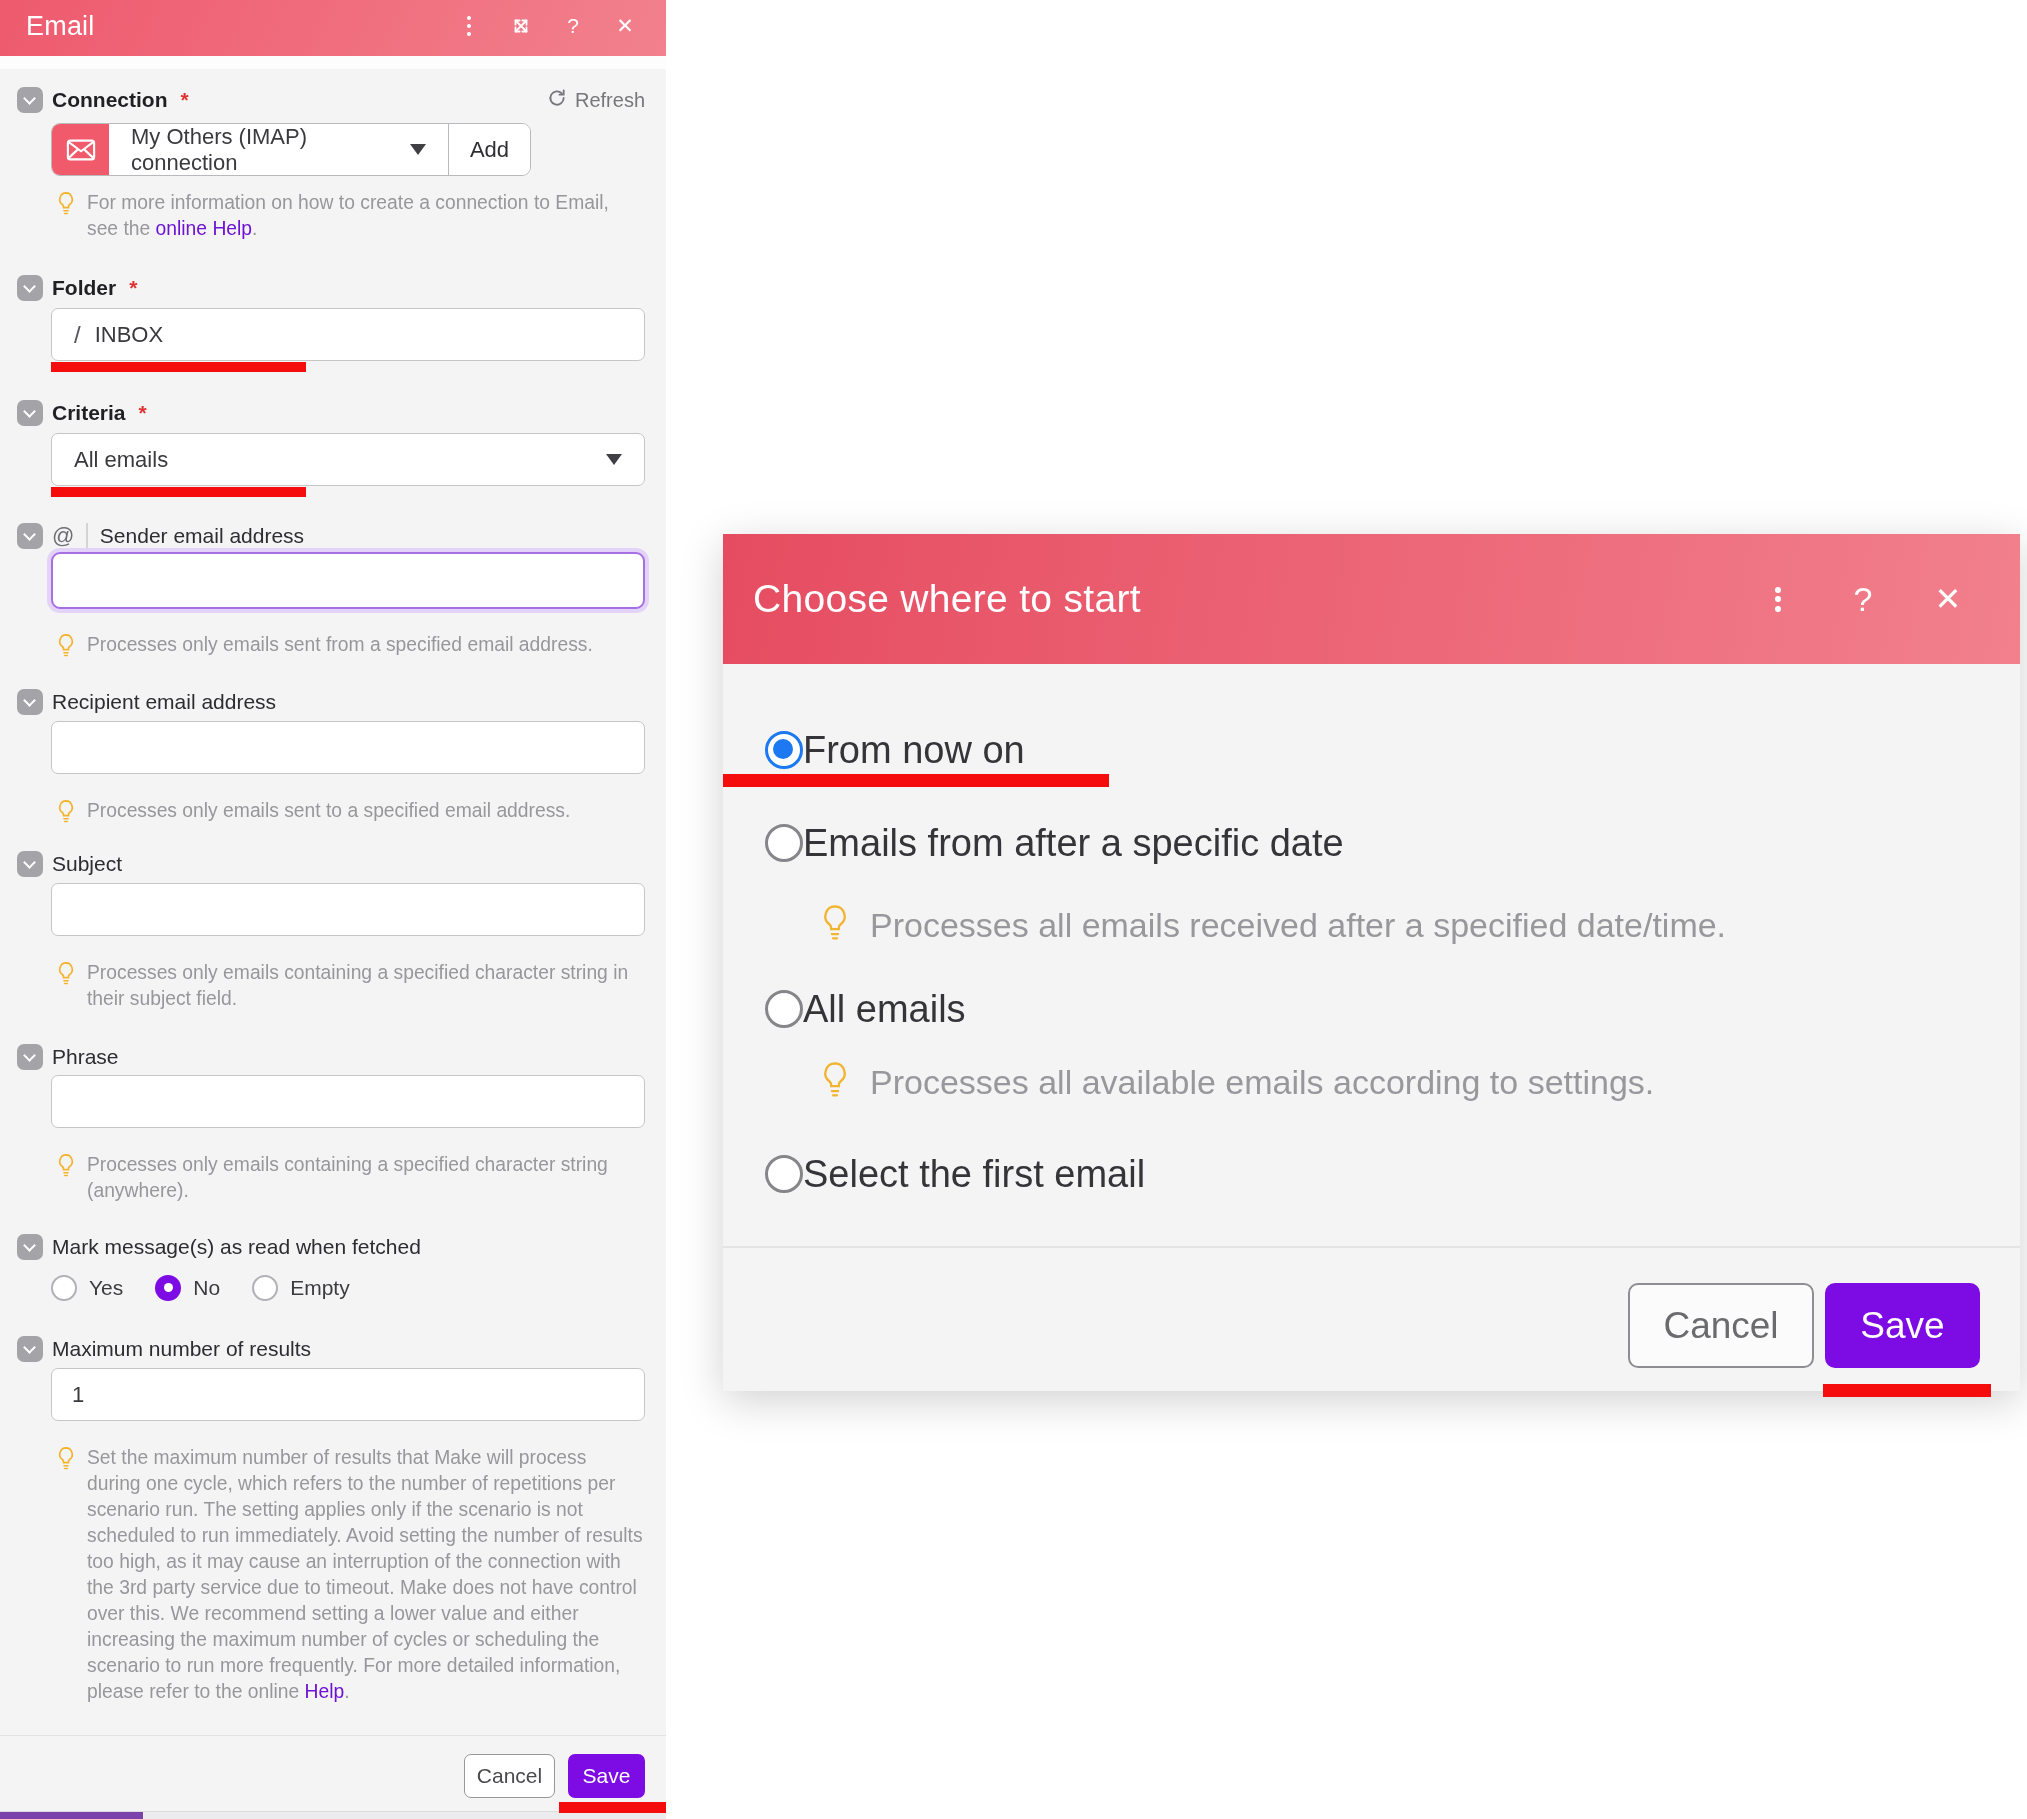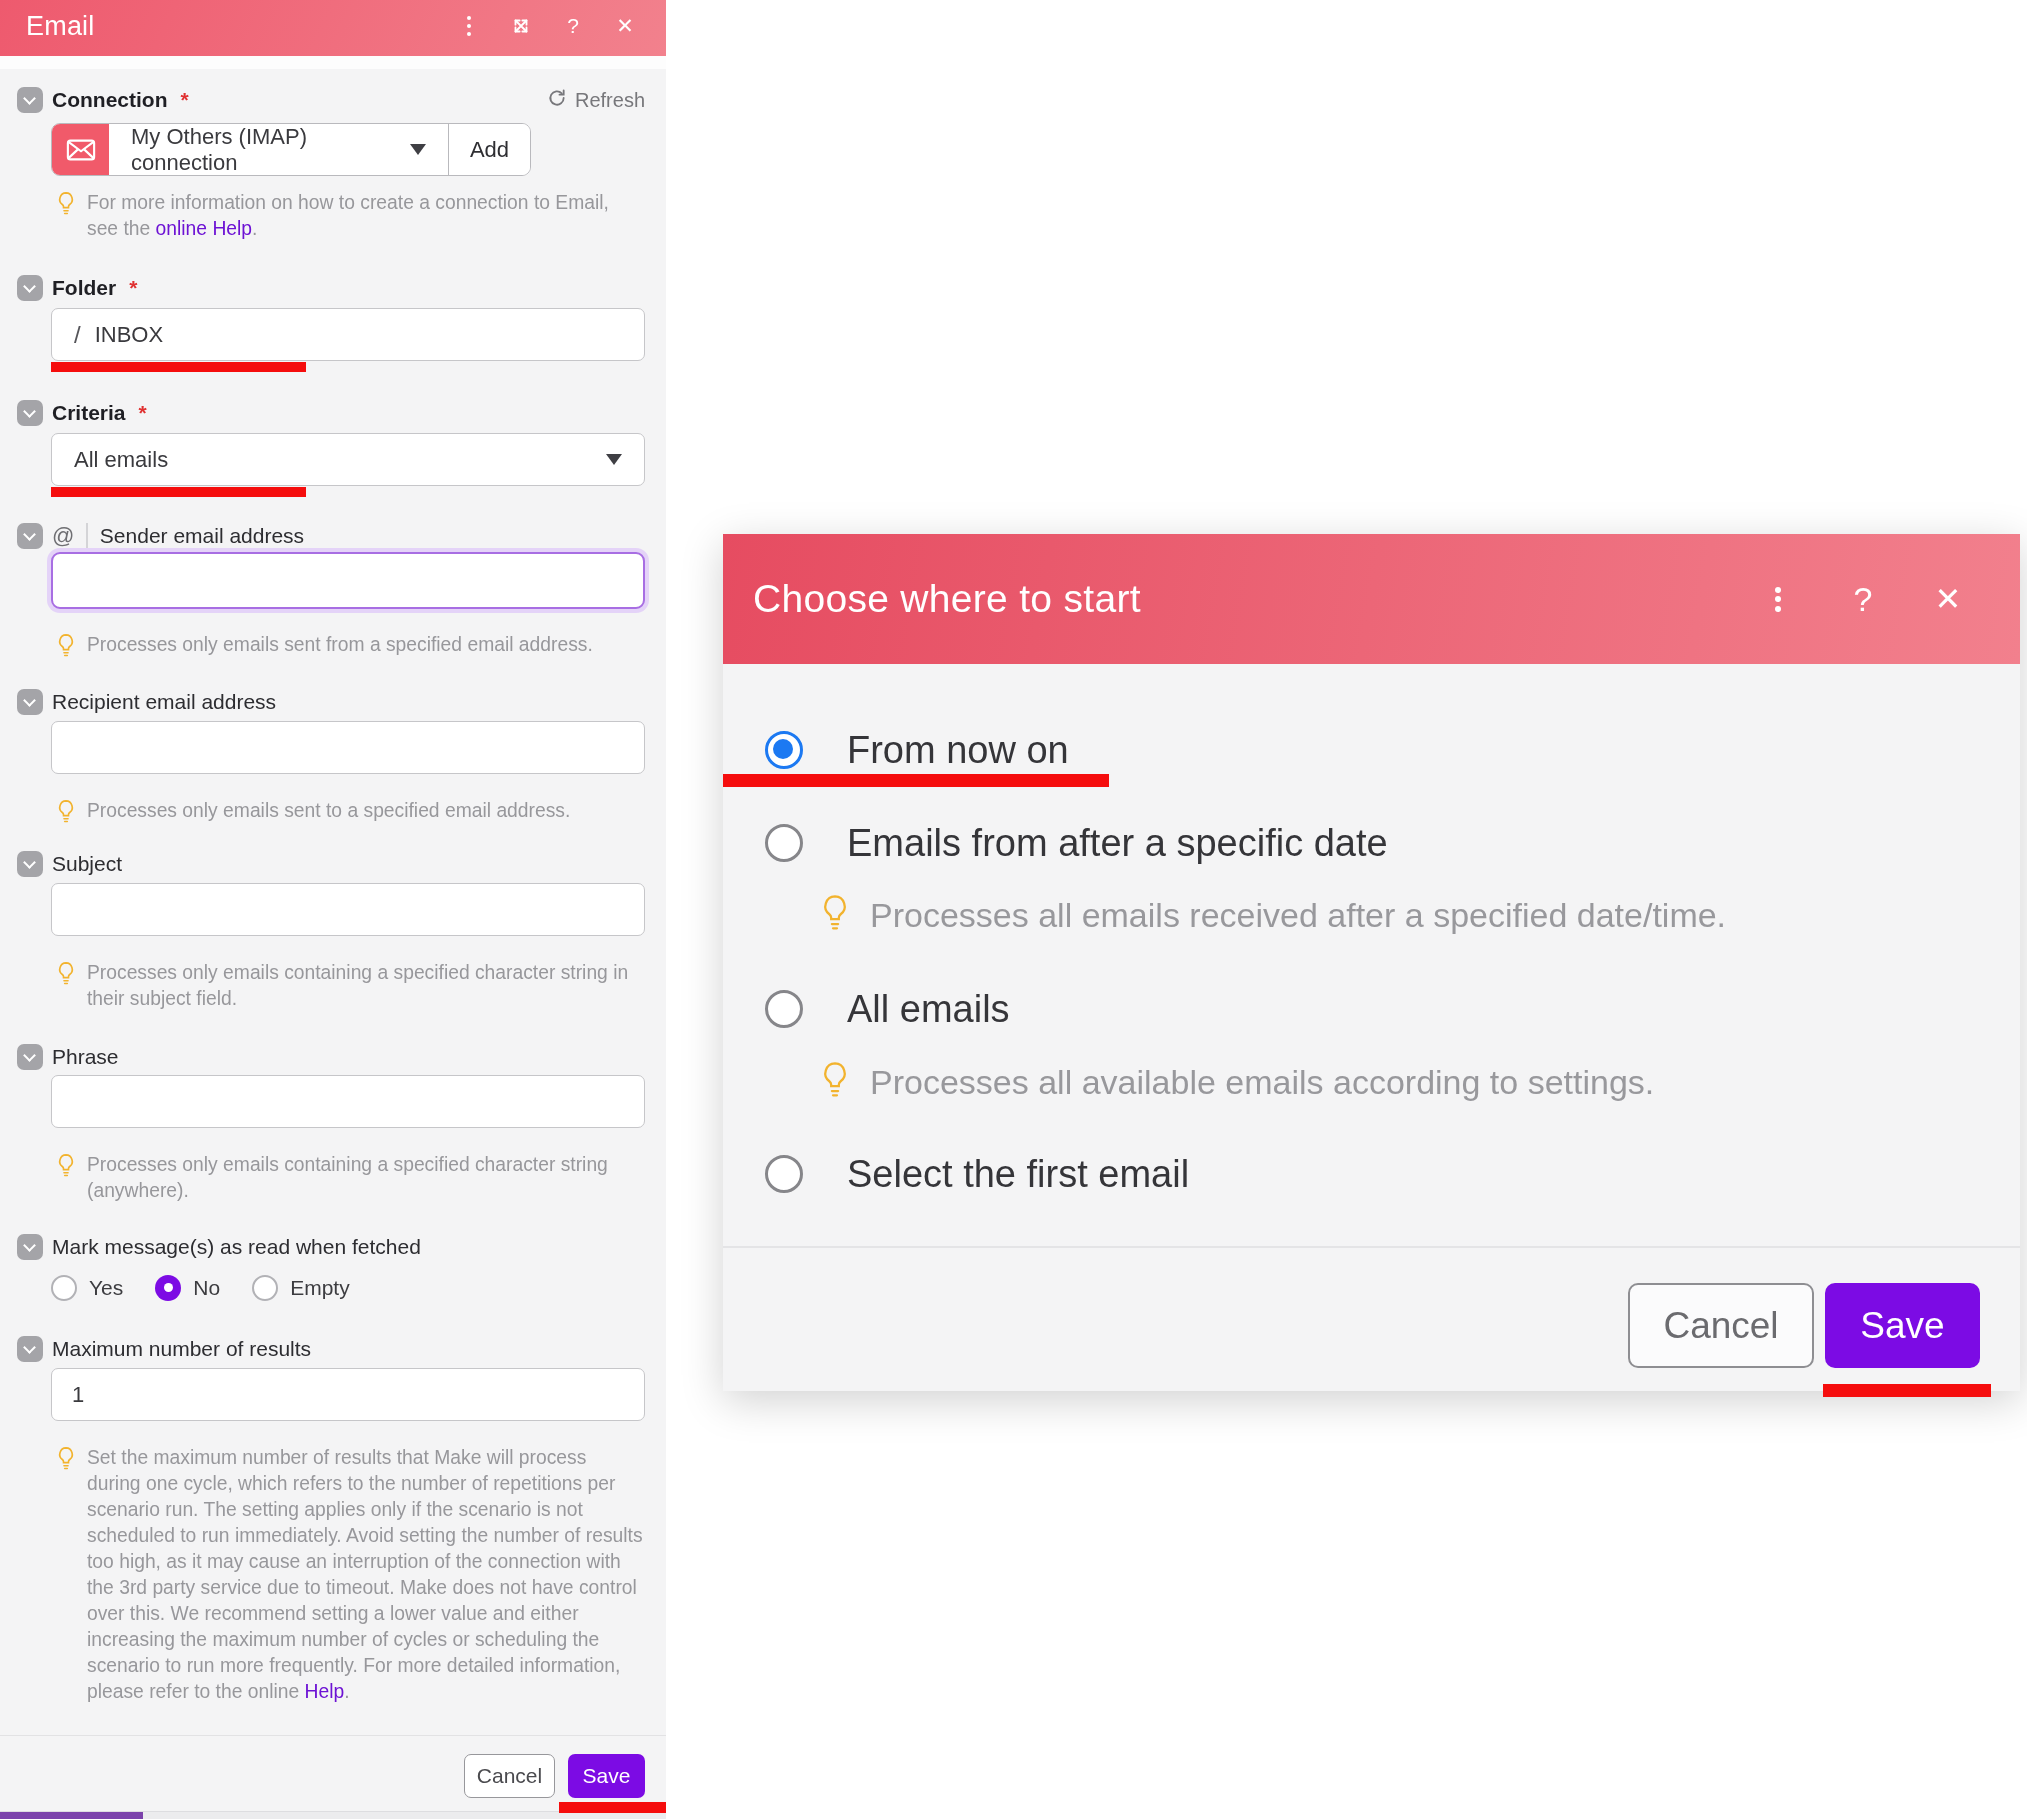--- a/index.html
+++ b/index.html
@@ -81,21 +81,21 @@
   .dlg-header{position:absolute;left:0;top:0;width:1297px;height:130px;
               background:linear-gradient(100deg,#e64c61,#f2808d);
               display:flex;align-items:center;padding:0 55px 0 30px;box-sizing:border-box;color:#fff;}
   .dlg-title{font-size:39px;font-weight:500;flex:1;letter-spacing:0.3px;}
   .dlg-icons{display:flex;align-items:center;gap:51px;}
   .dlg-icons .icon-btn{width:34px;height:34px;}
   .dlg-icons .kebab i{width:6px;height:6px;}
   .dlg-icons .qmark{font-size:34px;font-weight:400;}
   .dlg-icons .xmark{font-size:32px;}
 
-  .opt-row{position:absolute;left:42px;display:flex;align-items:center;gap:44px;height:48px;cursor:pointer;}
+  .opt-row{position:absolute;left:42px;display:flex;align-items:center;height:48px;cursor:pointer;}
   .radio-lg{width:38px;height:38px;border-radius:50%;box-sizing:border-box;background:#fff;
             border:3px solid #86868a;flex:none;position:relative;}
   .radio-lg.on{border:3.5px solid var(--radio-blue);}
   .radio-lg.on::after{content:'';position:absolute;left:5.4px;top:5.4px;width:20px;height:20px;
             border-radius:50%;background:var(--radio-blue);}
   .opt-lbl{font-size:38px;color:#353539;}
   .dlg-help{position:absolute;left:95px;display:flex;align-items:center;gap:18px;color:#98989c;font-size:34px;}
   .dlg-divider{position:absolute;left:0;top:712px;width:1297px;border-top:2px solid #e4e4e6;}
   .btn-cancel-lg{position:absolute;left:905px;top:749px;width:186px;height:85px;background:#fbfbfc;
       border:2.5px solid #8e8e92;border-radius:10px;color:#6b6b6f;font-size:37px;}
@@ -329,21 +329,21 @@
 
     <div class="opt-row" style="top:192px;">
       <span class="radio-lg on"></span>
       <span class="opt-lbl">From now on</span>
     </div>
 
     <div class="opt-row" style="top:285px;">
       <span class="radio-lg"></span>
       <span class="opt-lbl">Emails from after a specific date</span>
     </div>
-    <div class="dlg-help" style="top:358px;">
+    <div class="dlg-help" style="top:368px;">
       <span class="bulb">
         <svg width="34" height="38" viewBox="0 0 24 26" fill="none" stroke="#f2b32e" stroke-width="1.6" stroke-linecap="round">
           <path d="M12 2a7 7 0 0 0-4 12.6c.8.6 1.3 1.5 1.3 2.4V18h5.4v-1c0-.9.5-1.8 1.3-2.4A7 7 0 0 0 12 2z"></path>
             <path d="M9.8 21.5h4.4"></path>
             <path d="M10.6 24.5h2.8"></path>
         </svg>
       </span>
       <span>Processes all emails received after a specified date/time.</span>
     </div>
 

